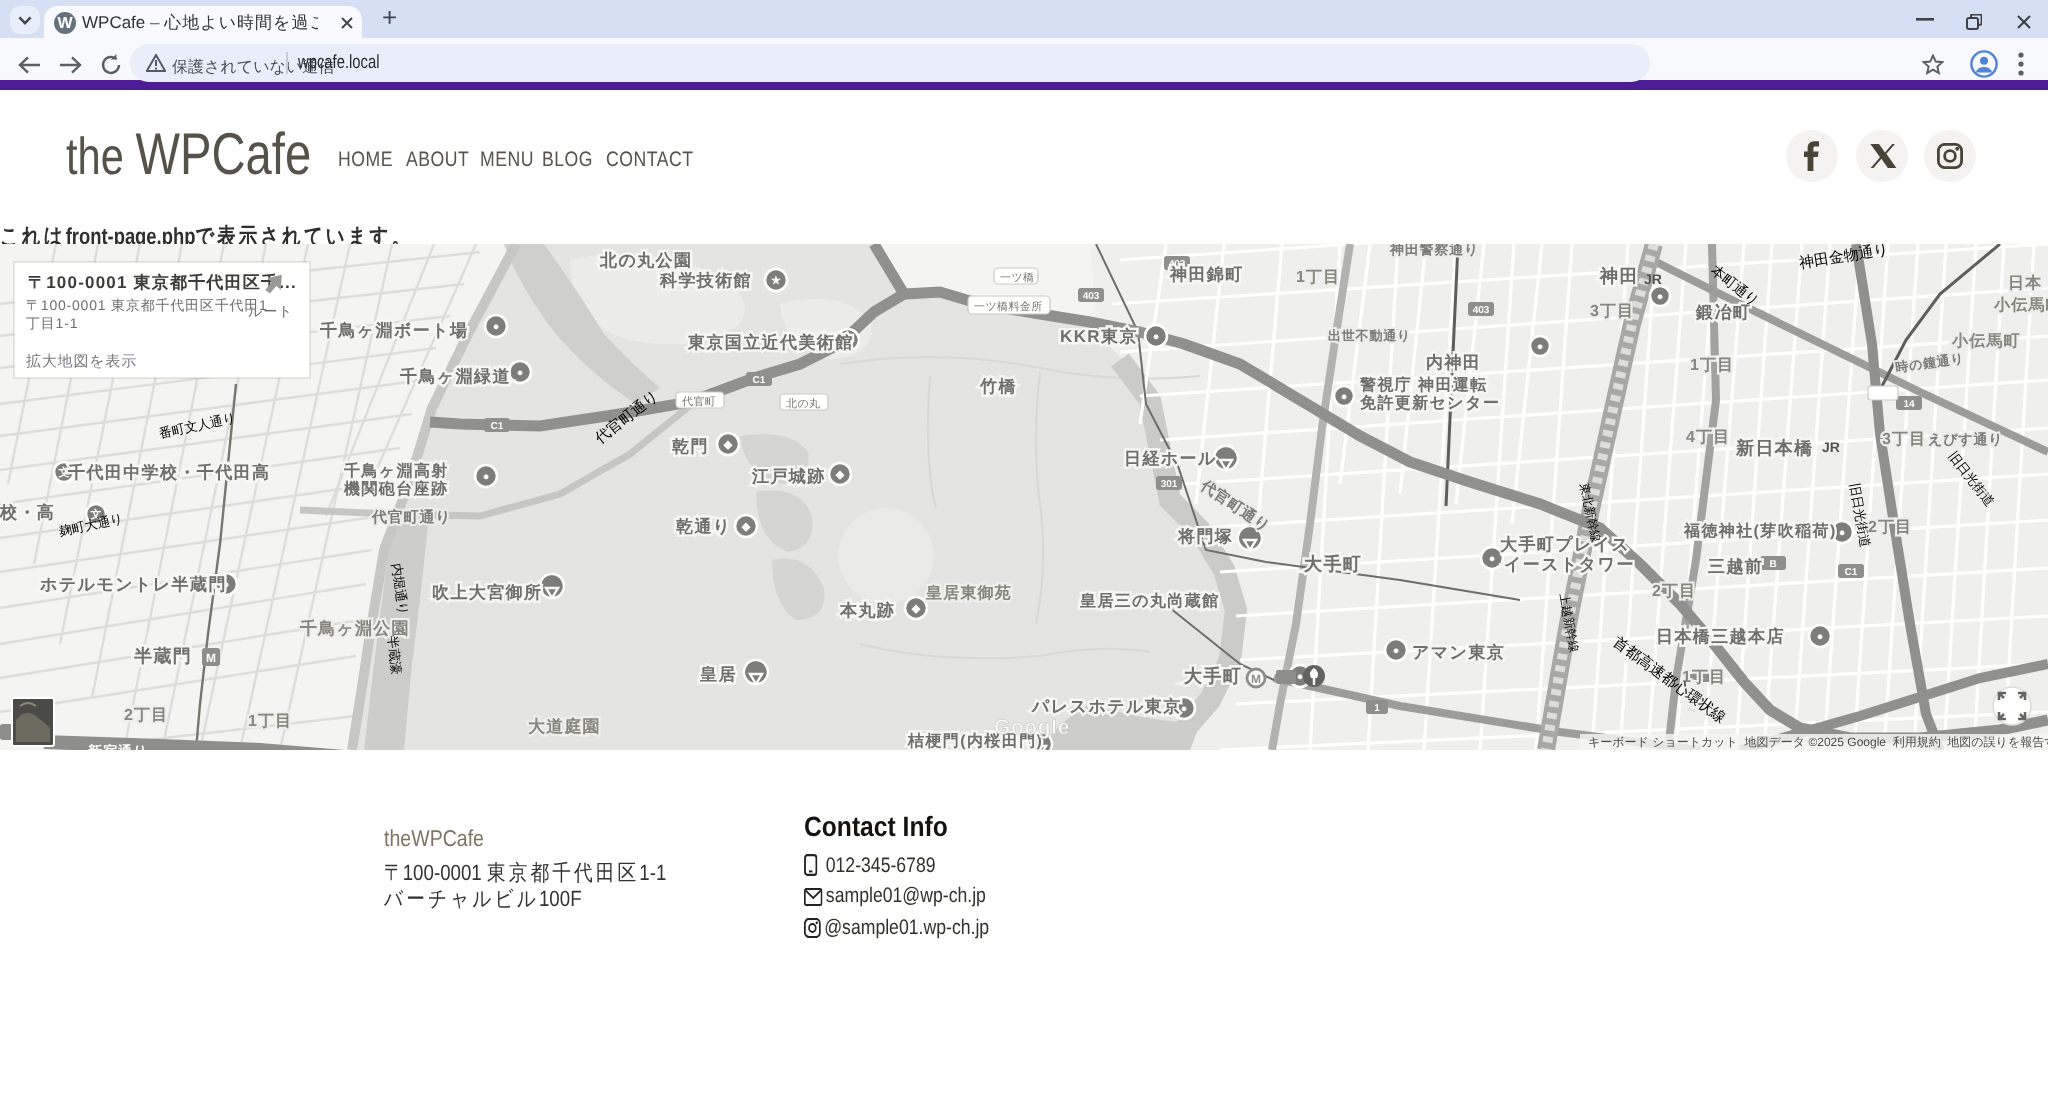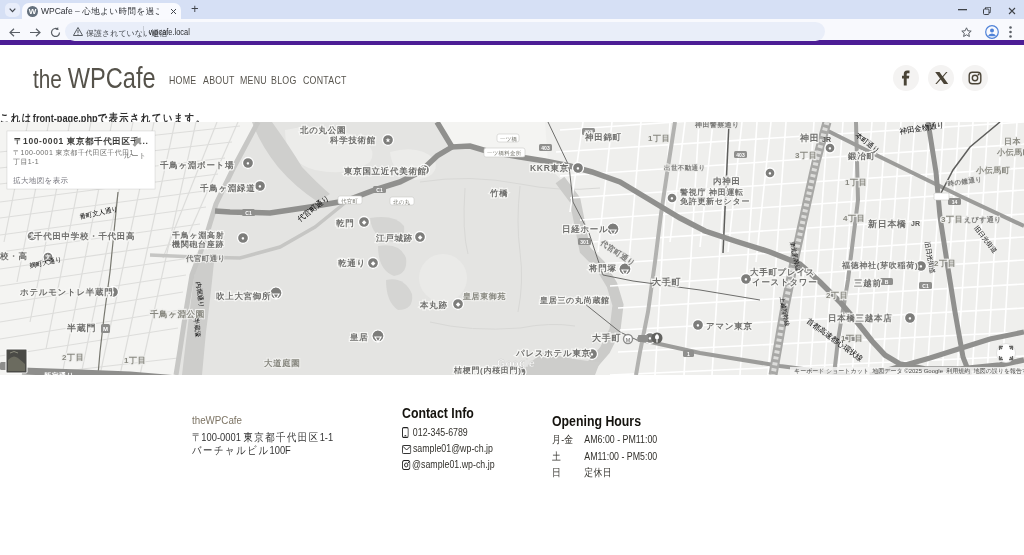--- a/index.html
+++ b/index.html
@@ -485,32 +485,13 @@
       <div class="row"><svg width="11" height="9" viewBox="0 0 11 9">
             <rect x="0.5" y="0.5" width="10" height="8" rx="1" fill="none" stroke="#222" stroke-width="1"></rect>
             <path d="M1 1.2L5.5 5L10 1.2" fill="none" stroke="#222" stroke-width="1"></path>
           </svg>sample01@wp-ch.jp</div>
       <div class="row"><svg width="10" height="10" viewBox="0 0 10 10">
             <rect x="0.5" y="0.5" width="9" height="9" rx="2.4" fill="none" stroke="#222" stroke-width="1.1"></rect>
             <circle cx="5" cy="5" r="2" fill="none" stroke="#222" stroke-width="1"></circle>
             <circle cx="7.6" cy="2.4" r="0.7" fill="#222"></circle>
           </svg>@sample01.wp-ch.jp</div>
     </div>
-    <div id="f3">
-      <div class="fh">Opening Hours</div>
-      <table>
-        <tbody>
-            <tr>
-              <td><i class="j">月</i>-<i class="j">金</i></td>
-              <td class="v">AM6:00 - PM11:00</td>
-            </tr>
-        <tr>
-              <td><i class="j">土</i></td>
-              <td class="v">AM11:00 - PM5:00</td>
-            </tr>
-        <tr>
-              <td><i class="j">日</i></td>
-              <td class="v"><i class="j">定休日</i></td>
-            </tr>
-      </tbody>
-        </table>
-    </div>
   </div>
 </div>
 </body></html>

